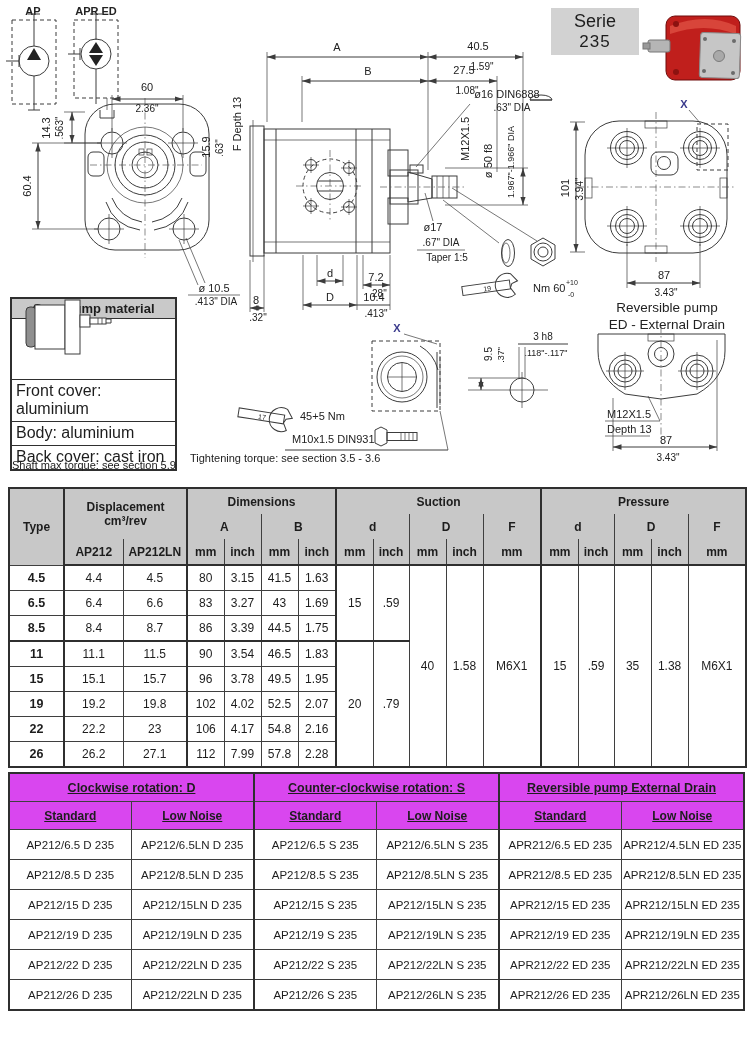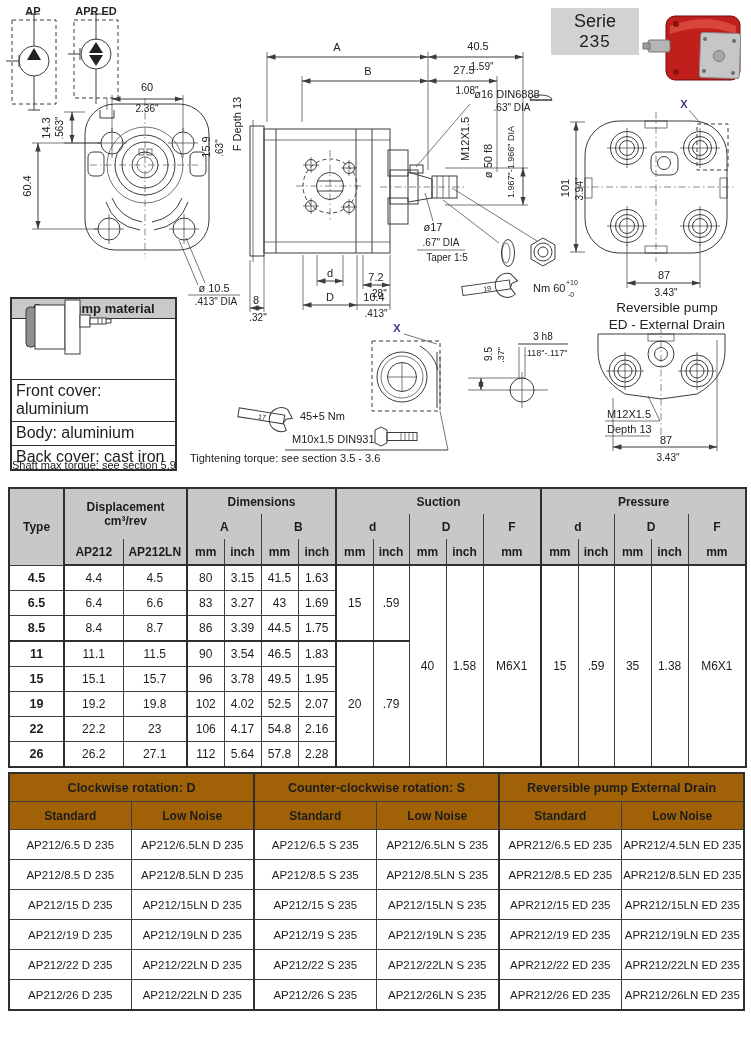--- a/index.html
+++ b/index.html
@@ -46,21 +46,21 @@
   .dim-table thead tr:last-child th{border-bottom:2px solid #2f2f2f;}
   .dim-table td{height:24px;background:#fff;font-size:12px;}
   .dim-table td.type{font-weight:bold;font-size:12.5px;}
   .bl2{border-left-width:2px !important;border-left-color:#2f2f2f !important;}
   .bt2{border-top-width:2px !important;border-top-color:#2f2f2f !important;}
   .dim-table thead th{height:25px;}
   .disp2{font-weight:bold;}
 
   .order-table{width:737px;margin-top:4px;font-size:11.5px;border:2px solid #2f2f2f;}
   .order-table th,.order-table td{border:1px solid #3f3f3f;text-align:center;padding:0;}
-  .order-table thead th{background:#a16207;font-size:12.5px;height:27px;}
+  .order-table thead th{background:#d946ef;font-size:12.5px;height:27px;text-decoration:underline;}
   .order-table thead tr.sub th{font-size:12px;}
   .order-table td{height:29px;background:#fff;}
 </style>
 </head>
 <body>
 
 <div class="page">
 
   <div class="drawing-area">
     <svg width="751" height="487" viewBox="0 0 751 487">
@@ -573,21 +573,21 @@
         <td class="bl2">106</td>
         <td>4.17</td>
         <td>54.8</td>
         <td>2.16</td>
       </tr>
       <tr>
         <td class="type">26</td>
         <td class="bl2">26.2</td>
         <td>27.1</td>
         <td class="bl2">112</td>
-        <td>5.64</td>
+        <td>7.99</td>
         <td>57.8</td>
         <td>2.28</td>
       </tr>
     </tbody>
   </table>
 
   <table class="order-table">
     <colgroup>
       <col style="width:122px">
         <col style="width:123px">

